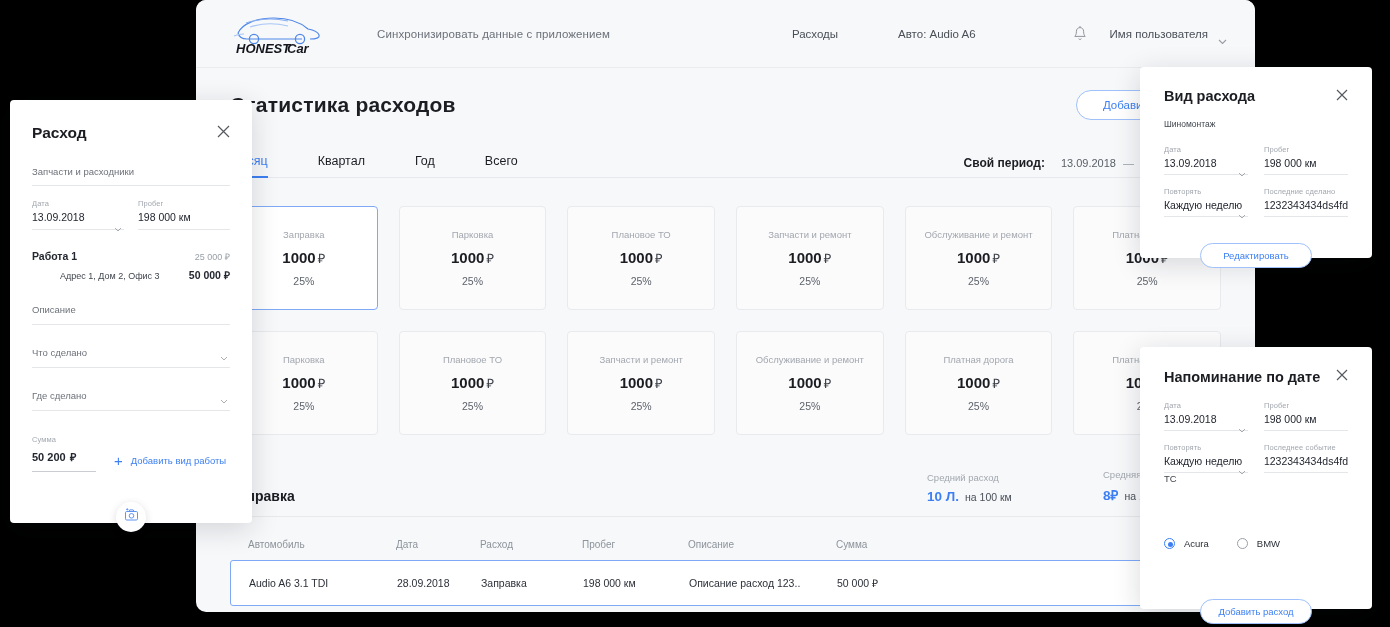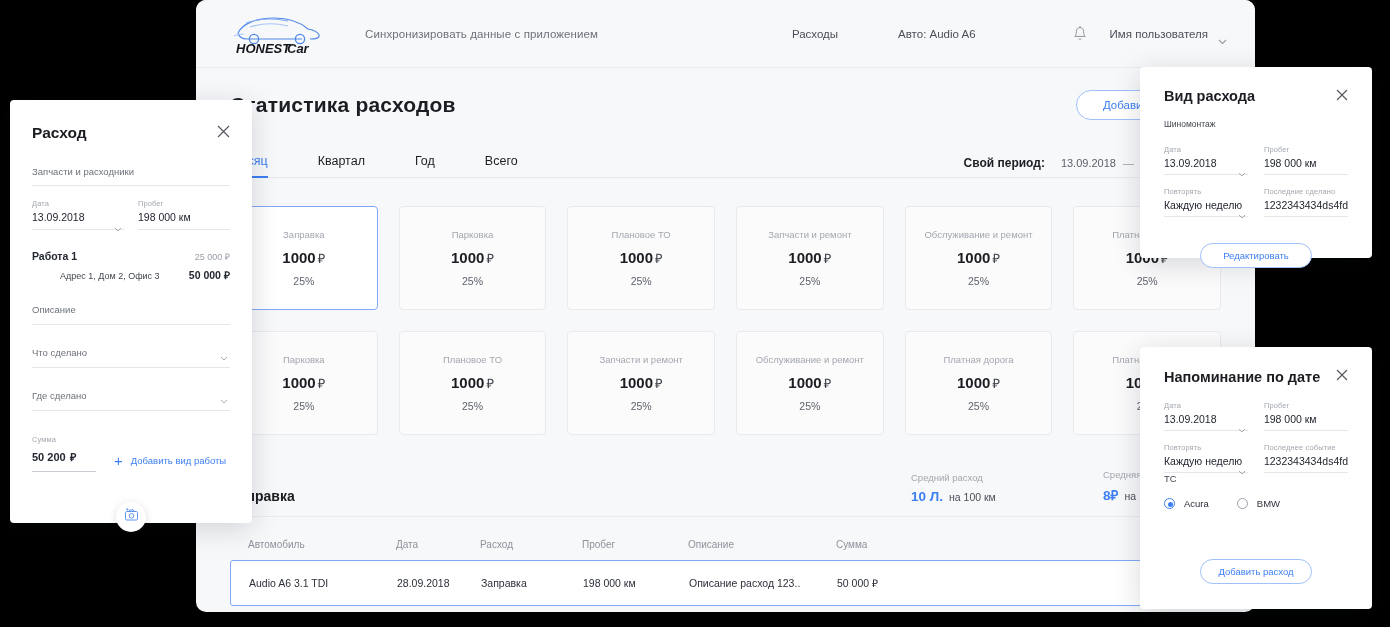--- a/index.html
+++ b/index.html
@@ -19,21 +19,21 @@
     overflow: hidden;
   }
   .app-header {
     height: 68px; background: #f7f8fa;
     border-bottom: 1px solid #ececee;
     display: flex; align-items: center; padding: 0 28px 0 34px;
   }
   .logo { width: 95px; height: 44px; position: relative; flex: 0 0 auto; }
   .logo svg { display:block; }
   .sync-text {
-    margin-left: 40px; font-size: 11.5px; color: #6c7179; letter-spacing: .1px;
+    margin-left: 52px; font-size: 11.5px; color: #6c7179; letter-spacing: .1px;
     white-space: nowrap;
   }
   .hdr-right { margin-left: auto; display: flex; align-items: center; gap: 0; }
   .hdr-link { font-size: 11.5px; color: #4a4f57; white-space: nowrap; }
   .hdr-link.rashody { margin-right: 60px; }
   .hdr-link.auto { margin-right: 96px; }
   .bell { width: 16px; height: 18px; margin-right: 22px; opacity: .75; }
   .user-name { font-size: 11.5px; color: #4a4f57; white-space: nowrap; }
   .caret { margin-left: 10px; width: 9px; height: 6px; opacity: .6; }
 
@@ -74,21 +74,21 @@
   }
   .card.selected { border-color: #7fa9f7; background: #ffffff; }
   .card-label { font-size: 9.5px; color: #a2a7ae; text-align: center; line-height: 1.35; }
   .card-amount { font-size: 15px; font-weight: 700; color: #1b1d22; }
   .card-amount .cur { font-weight: 400; font-size: 13px; color: #3b3f46; margin-left: 2px; }
   .card-pct { font-size: 10.5px; color: #5d636b; }
 
   .section-row { display: flex; align-items: flex-end; margin-top: 34px;
                  border-bottom: 1px solid #e8e9ec; padding-bottom: 12px; }
   .section-title { font-size: 14px; font-weight: 700; color: #1b1d22; }
-  .stat { margin-left: 60px; }
+  .stat { margin-left: 44px; }
   .stat.first { margin-left: auto; }
   .stat-label { font-size: 9.5px; color: #a2a7ae; margin-bottom: 6px; }
   .stat-value { font-size: 13.5px; color: #3d7ff3; font-weight: 700; }
   .stat-unit { font-size: 10.5px; color: #4a4f57; font-weight: 400; margin-left: 6px; }
   .stat-w1 { width: 132px; }
   .stat-w2 { width: 118px; }
 
   .tbl-head { display: grid; grid-template-columns: 148px 84px 102px 106px 148px 1fr;
               padding: 0 18px; margin-top: 22px; }
   .th { font-size: 10px; color: #8d939b; }
@@ -156,21 +156,21 @@
     font-family: inherit; white-space: nowrap;
   }
   #panel-vid .btn-pill { width: 112px; margin: 26px auto 0; }
 
   
   #panel-remind { left: 1140px; top: 347px; width: 232px; height: 262px; padding: 20px 24px; }
   #panel-remind .hd { display: flex; align-items: flex-end; }
   #panel-remind .panel-title { font-size: 14.5px; }
   .ts-label { font-size: 9.5px; color: #41464e; }
   .radios { display: flex; align-items: center; gap: 28px; margin-top: 14px; }
-  .radio { display: flex; align-items: center; gap: 9px; cursor: pointer; }
+  .radio { display: flex; align-items: center; gap: 9px; cursor: pointer; margin-top: 40px; }
   .dot { width: 11px; height: 11px; border-radius: 50%; border: 1px solid #9aa0a8;
          display: block; position: relative; }
   .dot.on { border-color: #3d7ff3; }
   .dot.on::after { content: ""; position: absolute; left: 2.5px; top: 2.5px;
                    width: 5px; height: 5px; border-radius: 50%; background: #3d7ff3; }
   .radio-txt { font-size: 9.5px; color: #2c3038; }
   #panel-remind .btn-pill { width: 112px; margin: 50px auto 0; }
 </style>
 </head>
 <body>

